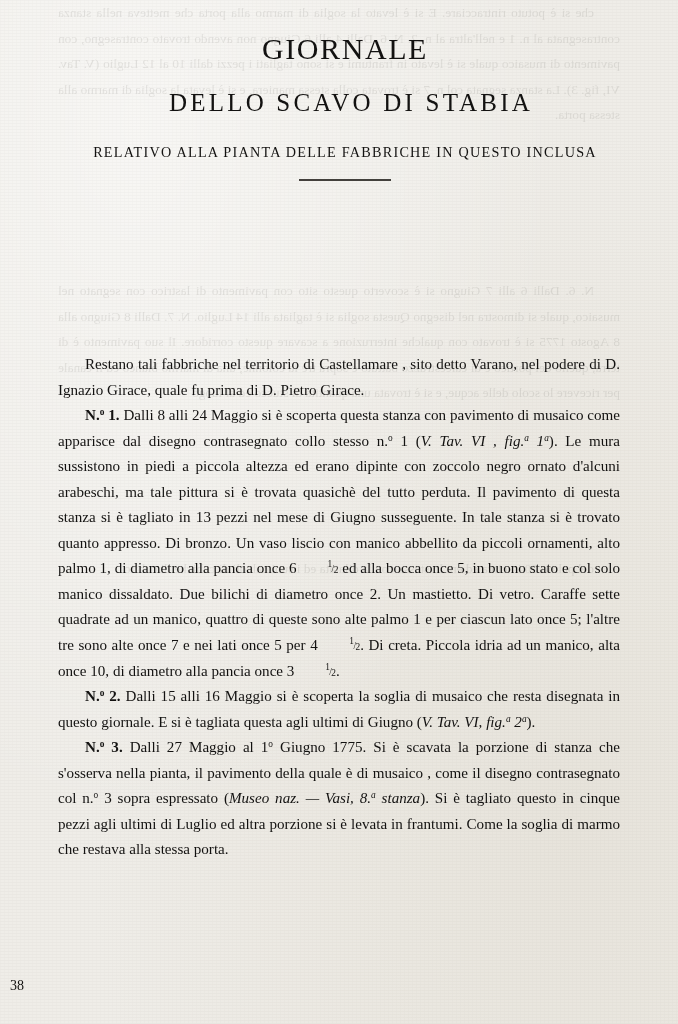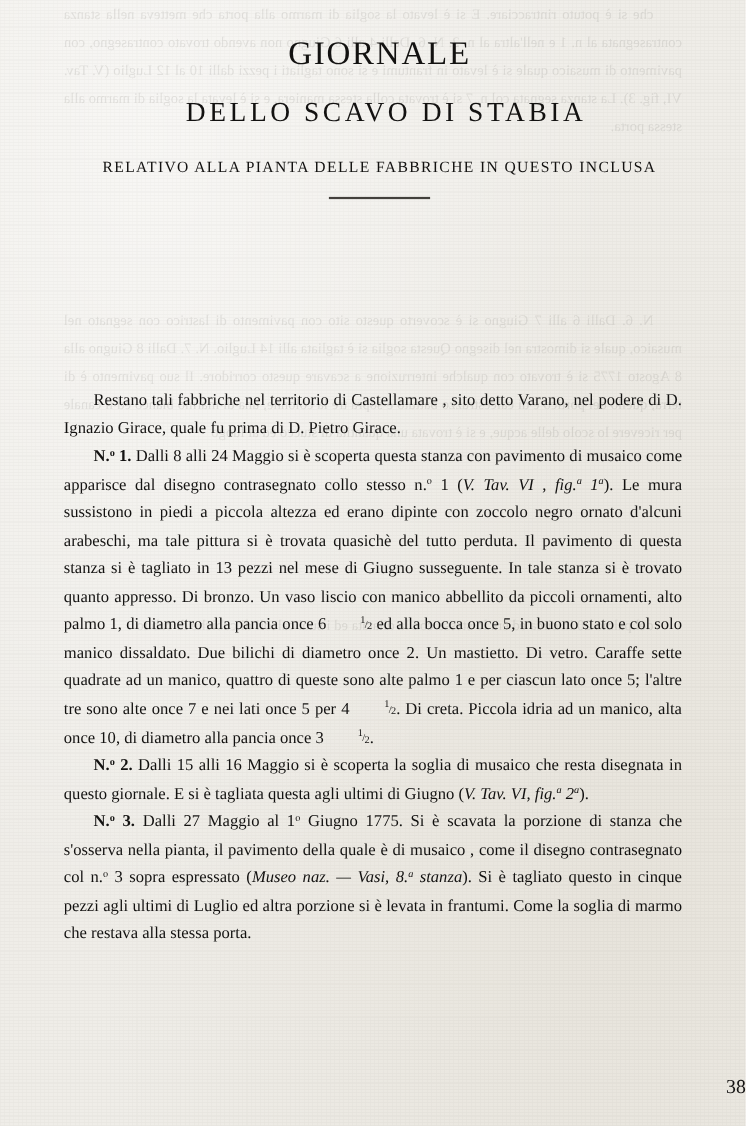--- a/index.html
+++ b/index.html
@@ -101,22 +101,22 @@
     white-space: nowrap;
   }
   .frac .n { vertical-align: 0.55em; }
   .frac .s { margin: 0 -0.06em; }
   .frac .d { vertical-align: -0.12em; }
 
   #folio {
     position: absolute;
     left: 10px; right: 0;
     top: 978px;
-    text-align: right;
-    font-size: 18px;
+    text-align: left;
+    font-size: 14px;
   }
 
   
   #grain {
     position: absolute;
     inset: 0;
     pointer-events: none;
     opacity: 0.05;
     background-image:
       repeating-linear-gradient(0deg, rgba(90,85,75,0.5) 0px, rgba(90,85,75,0.5) 1px, rgba(0,0,0,0) 1px, rgba(0,0,0,0) 3px),

